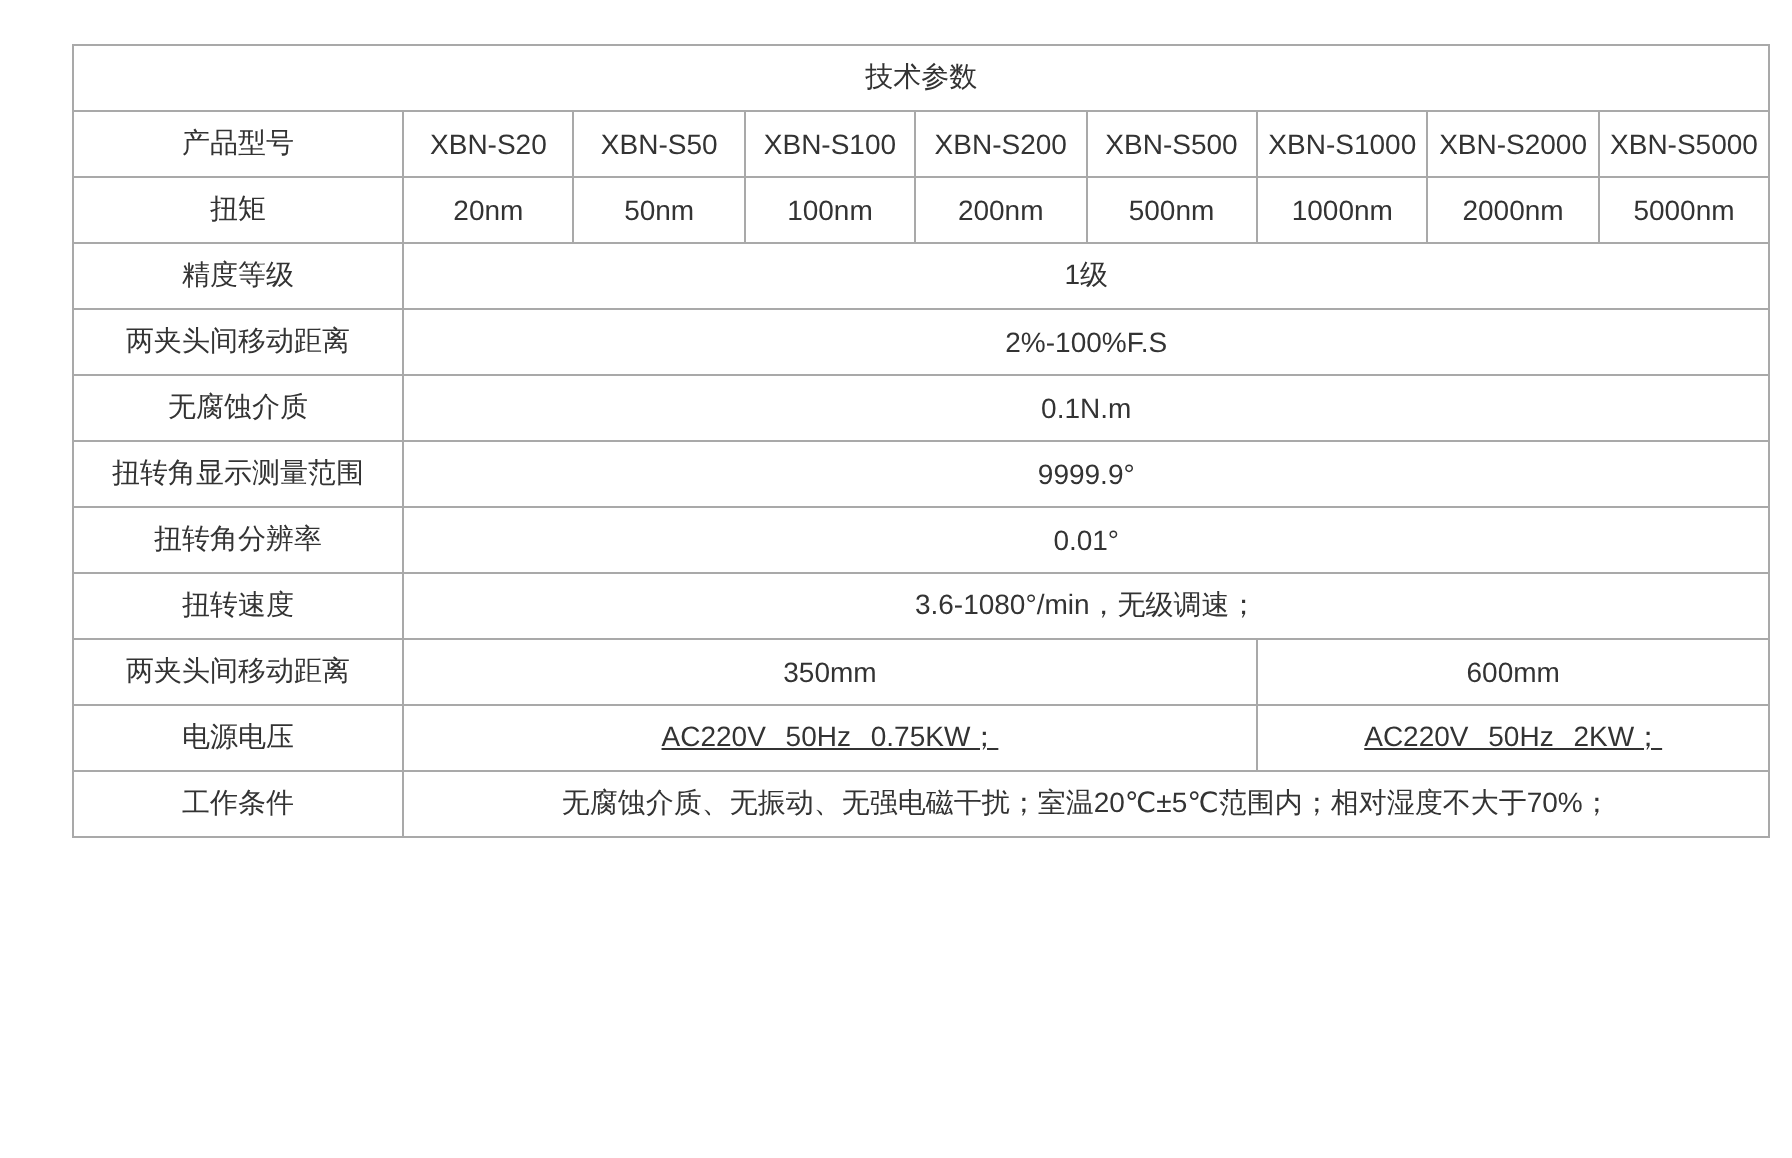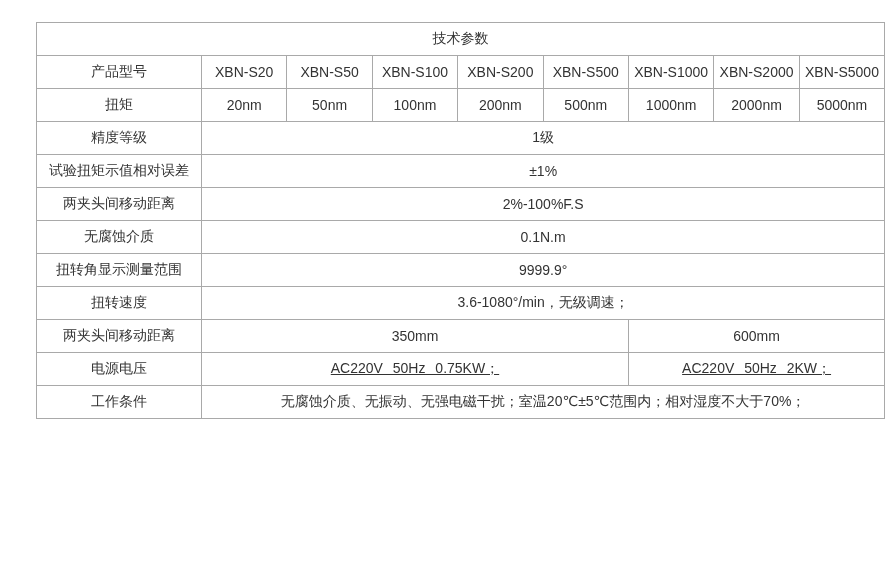--- a/index.html
+++ b/index.html
@@ -83,34 +83,34 @@
         <td>1000nm</td>
         <td>2000nm</td>
         <td>5000nm</td>
       </tr>
 
       <tr>
         <td>精度等级</td>
         <td colspan="8">1级</td>
       </tr>
       <tr>
-        <td>试验扭矩示值相对误差</td>
-        <td colspan="8">±1%</td>
-      </tr>
-      <tr>
         <td>两夹头间移动距离</td>
         <td colspan="8">2%-100%F.S</td>
       </tr>
       <tr>
         <td>无腐蚀介质</td>
         <td colspan="8">0.1N.m</td>
       </tr>
       <tr>
         <td>扭转角显示测量范围</td>
         <td colspan="8">9999.9°</td>
+      </tr>
+      <tr>
+        <td>扭转角分辨率</td>
+        <td colspan="8">0.01°</td>
       </tr>
       <tr>
         <td>扭转速度</td>
         <td colspan="8">3.6-1080°/min，无级调速；</td>
       </tr>
 
       <tr>
         <td>两夹头间移动距离</td>
         <td colspan="5">350mm</td>
         <td colspan="3">600mm</td>

